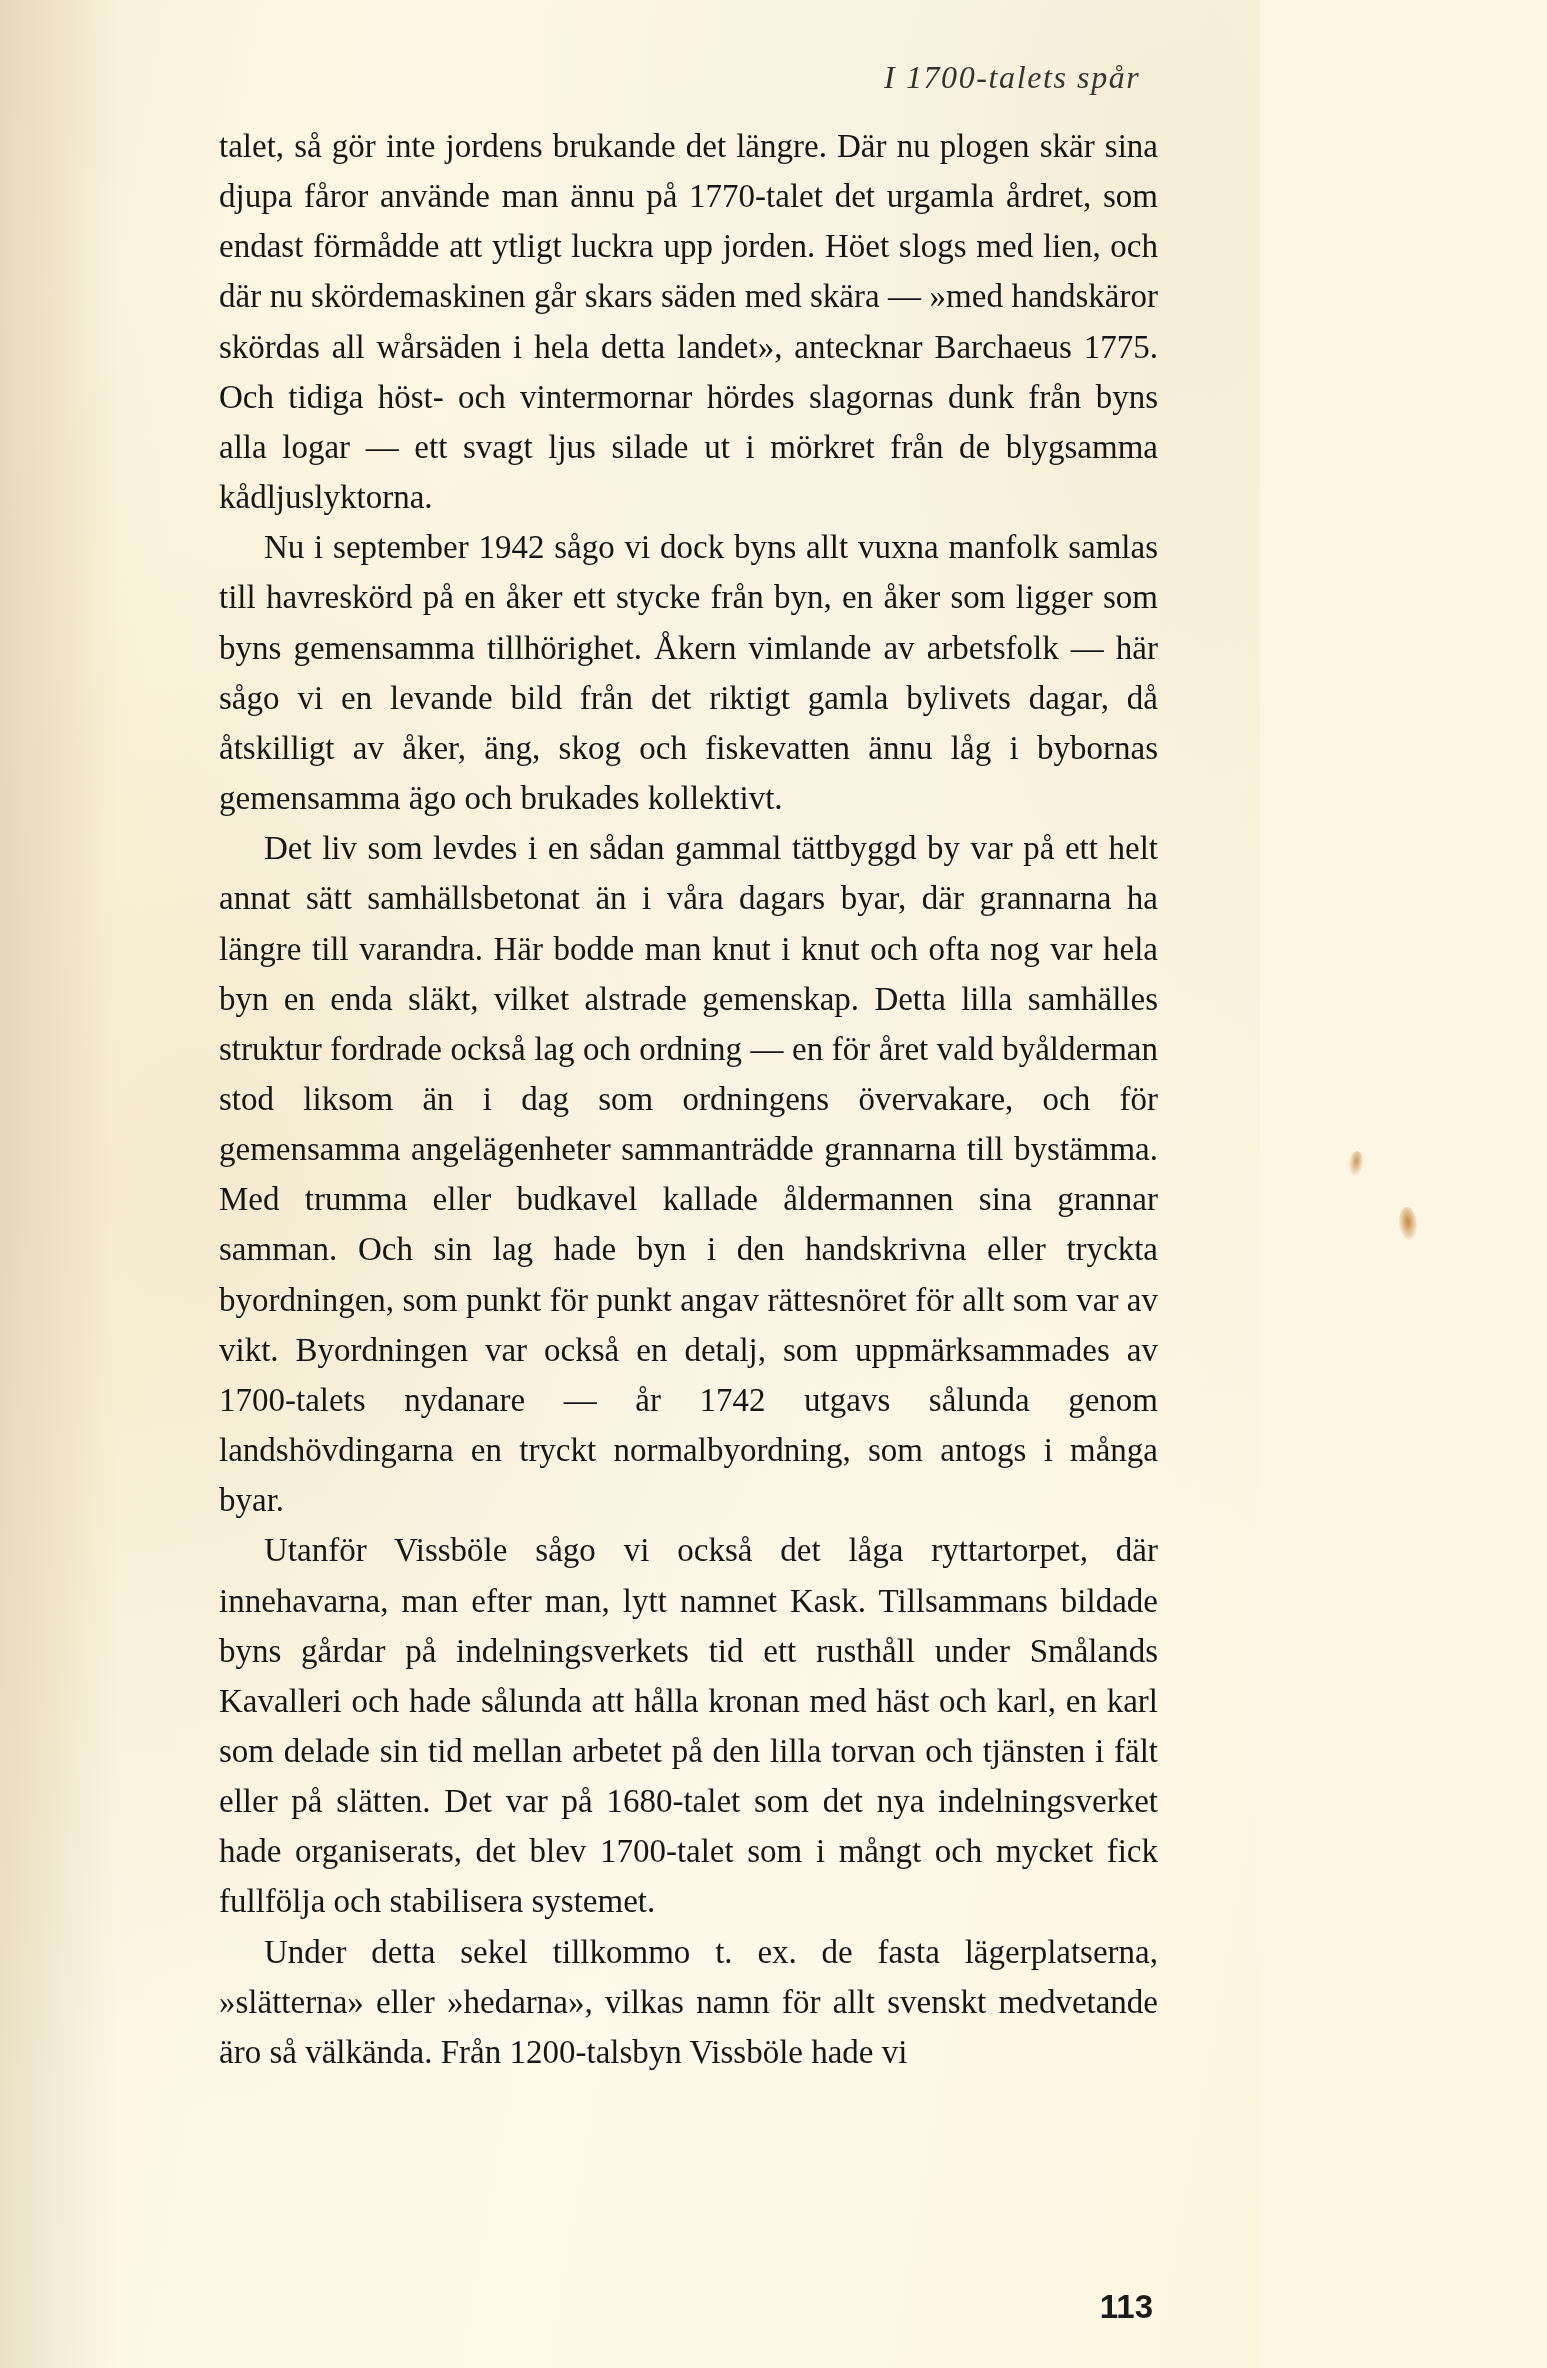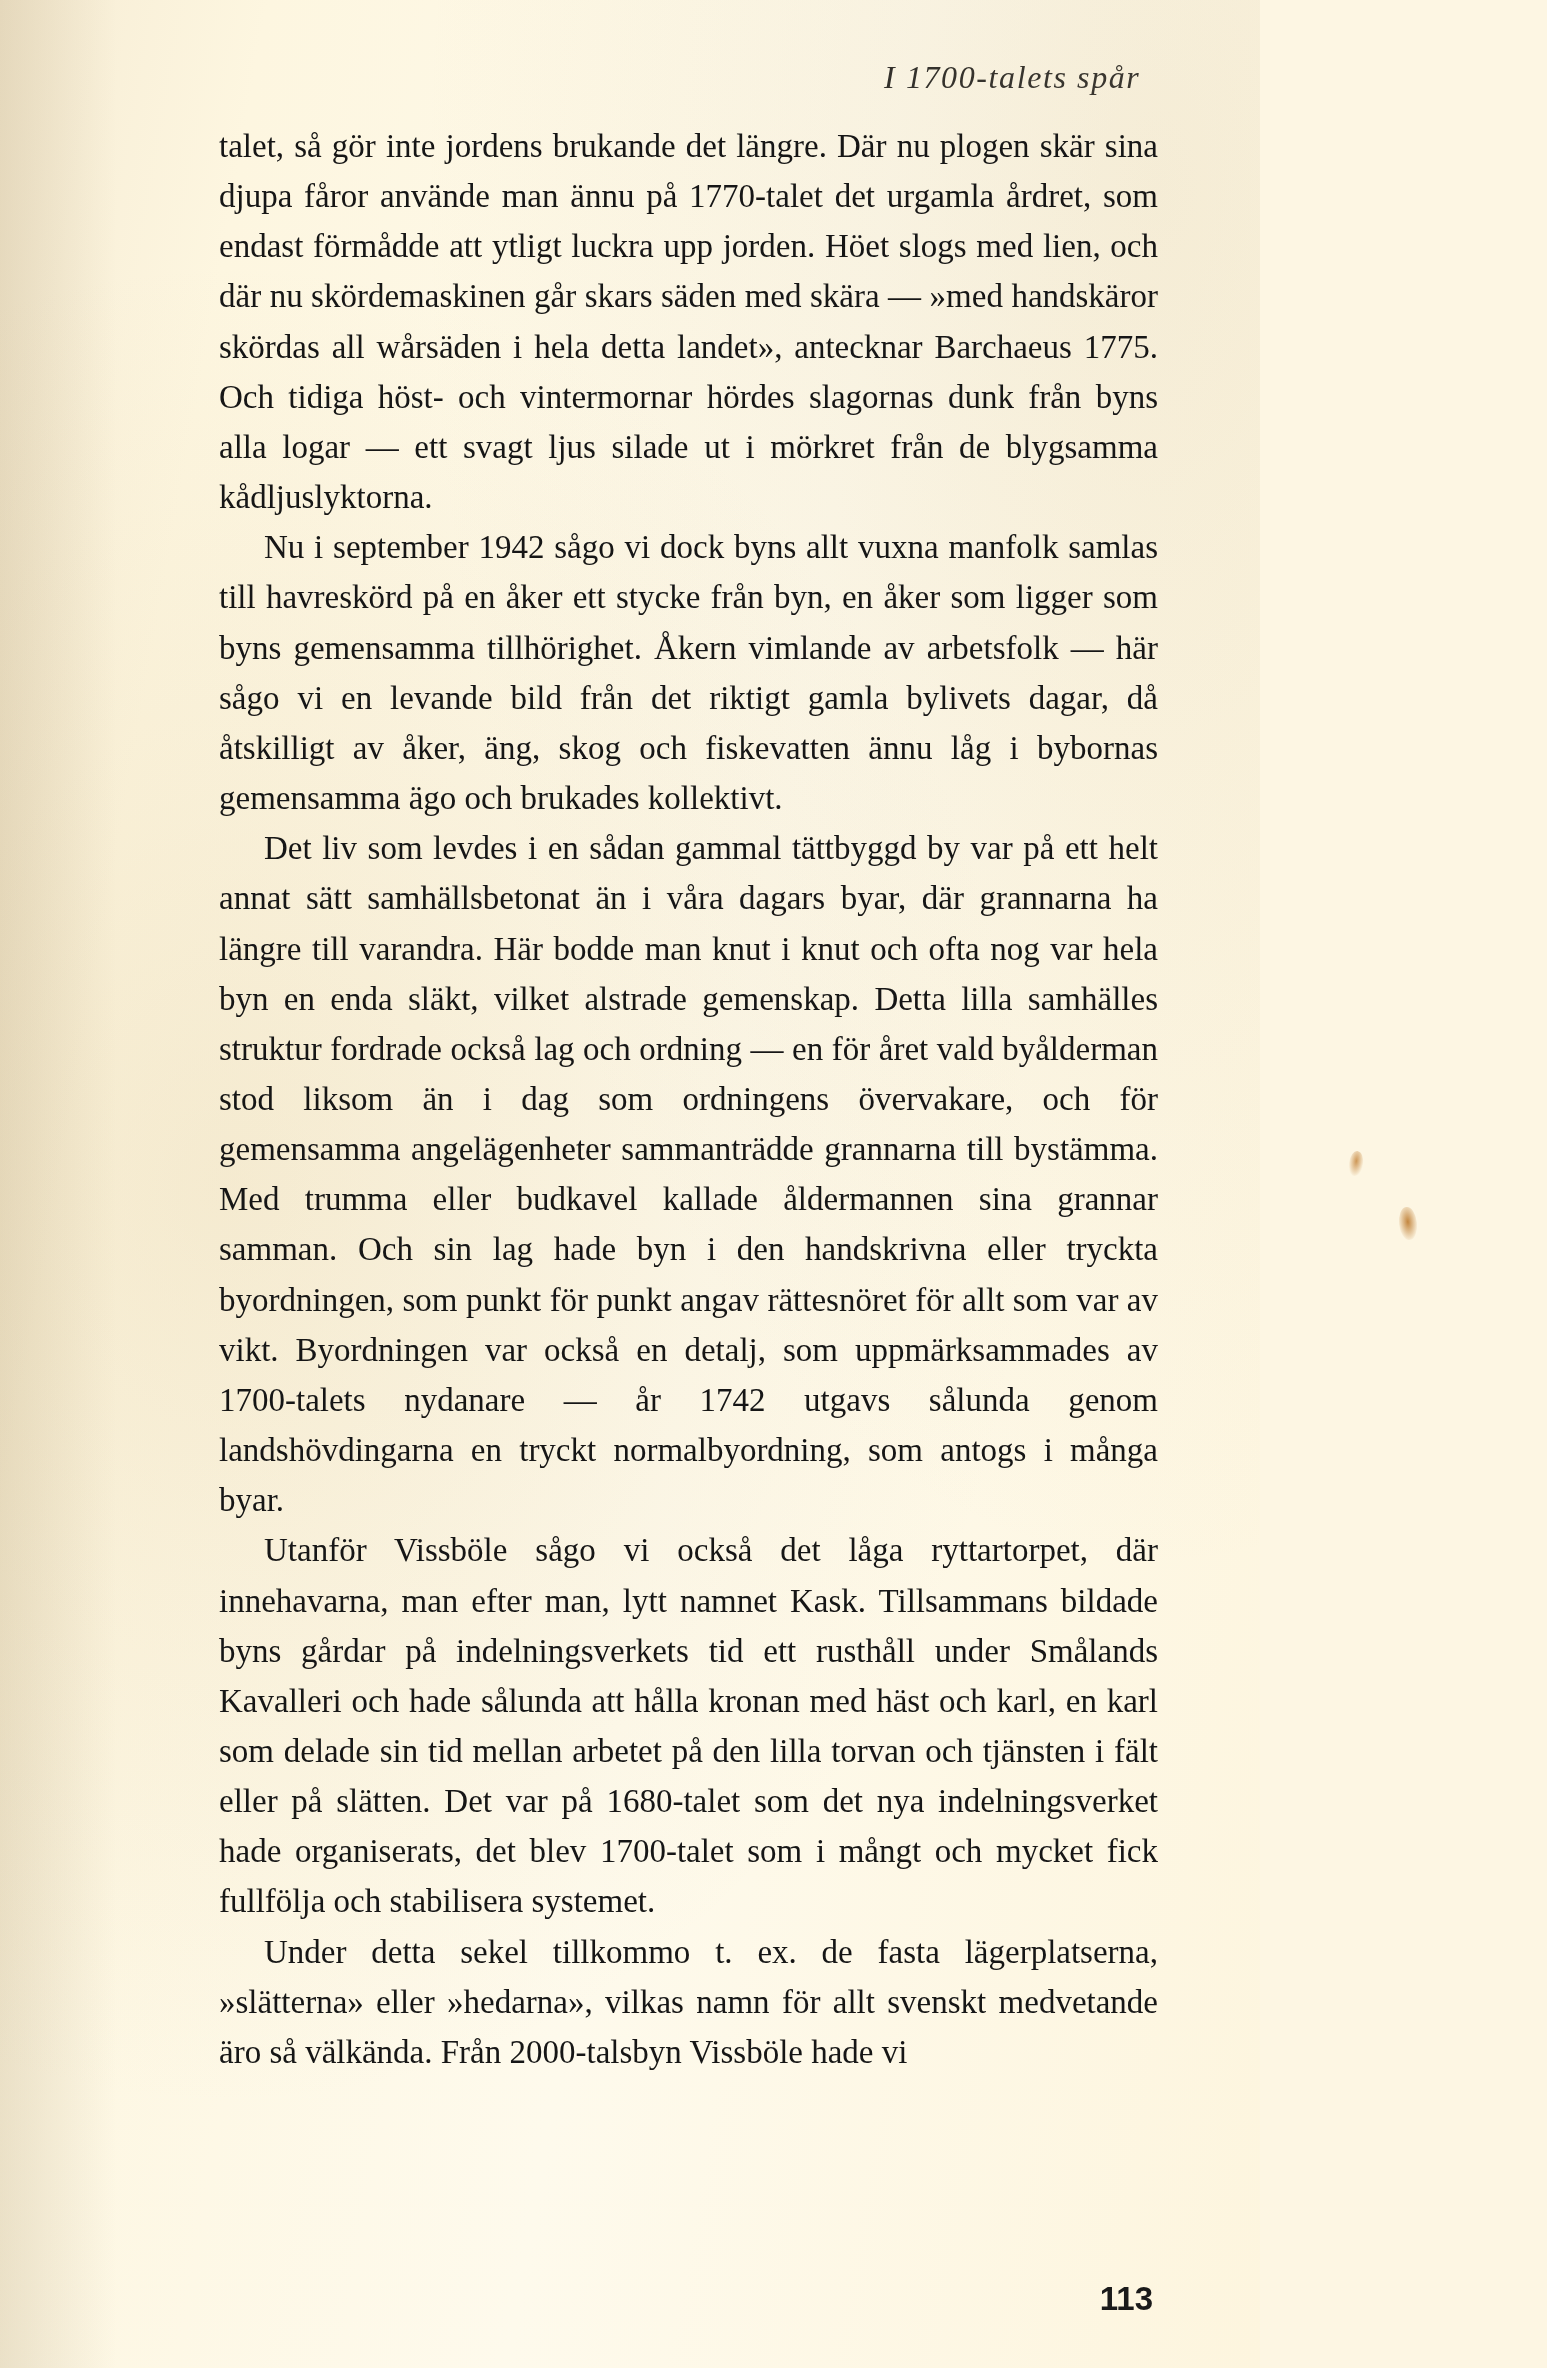--- a/index.html
+++ b/index.html
@@ -52,21 +52,21 @@
   .body-text p {
     margin: 0;
     text-indent: 0;
   }
   .body-text p + p {
     text-indent: 45px;
   }
   .page-number {
     position: absolute;
     right: 107px;
-    bottom: 51px;
+    bottom: 43px;
     font-size: 33px;
     font-weight: bold;
     font-family: "Liberation Sans", sans-serif;
     color: #1a1a1a;
   }
   
   .stain {
     position: absolute;
     pointer-events: none;
     z-index: 3;
@@ -105,21 +105,21 @@
 
   <div class="edge-shadow"></div>
 
   <div class="running-head">I 1700-talets spår</div>
 
   <div class="body-text">
     <p>talet, så gör inte jordens brukande det längre. Där nu plogen skär sina djupa fåror använde man ännu på 1770-talet det urgamla årdret, som endast förmådde att ytligt luckra upp jorden. Höet slogs med lien, och där nu skördemaskinen går skars säden med skära — »med handskäror skördas all wårsäden i hela detta landet», antecknar Barchaeus 1775. Och tidiga höst- och vintermornar hördes slagornas dunk från byns alla logar — ett svagt ljus silade ut i mörkret från de blygsamma kådljuslyktorna.</p>
     <p>Nu i september 1942 sågo vi dock byns allt vuxna manfolk samlas till havreskörd på en åker ett stycke från byn, en åker som ligger som byns gemensamma tillhörighet. Åkern vimlande av arbetsfolk — här sågo vi en levande bild från det riktigt gamla bylivets dagar, då åtskilligt av åker, äng, skog och fiskevatten ännu låg i bybornas gemensamma ägo och brukades kollektivt.</p>
     <p>Det liv som levdes i en sådan gammal tättbyggd by var på ett helt annat sätt samhällsbetonat än i våra dagars byar, där grannarna ha längre till varandra. Här bodde man knut i knut och ofta nog var hela byn en enda släkt, vilket alstrade gemenskap. Detta lilla samhälles struktur fordrade också lag och ordning — en för året vald byålderman stod liksom än i dag som ordningens övervakare, och för gemensamma angelägenheter sammanträdde grannarna till bystämma. Med trumma eller budkavel kallade åldermannen sina grannar samman. Och sin lag hade byn i den handskrivna eller tryckta byordningen, som punkt för punkt angav rättesnöret för allt som var av vikt. Byordningen var också en detalj, som uppmärksammades av 1700-talets nydanare — år 1742 utgavs sålunda genom landshövdingarna en tryckt normalbyordning, som antogs i många byar.</p>
     <p>Utanför Vissböle sågo vi också det låga ryttartorpet, där innehavarna, man efter man, lytt namnet Kask. Tillsammans bildade byns gårdar på indelningsverkets tid ett rusthåll under Smålands Kavalleri och hade sålunda att hålla kronan med häst och karl, en karl som delade sin tid mellan arbetet på den lilla torvan och tjänsten i fält eller på slätten. Det var på 1680-talet som det nya indelningsverket hade organiserats, det blev 1700-talet som i mångt och mycket fick fullfölja och stabilisera systemet.</p>
-    <p>Under detta sekel tillkommo t. ex. de fasta lägerplatserna, »slätterna» eller »hedarna», vilkas namn för allt svenskt medvetande äro så välkända. Från 2000-talsbyn Vissböle hade vi</p>
+    <p>Under detta sekel tillkommo t. ex. de fasta lägerplatserna, »slätterna» eller »hedarna», vilkas namn för allt svenskt medvetande äro så välkända. Från 1200-talsbyn Vissböle hade vi</p>
   </div>
 
   <div class="stain stain-a"></div>
   <div class="stain stain-b"></div>
 
   <div class="page-number">113</div>
 </div>
 
 
 </body></html>

